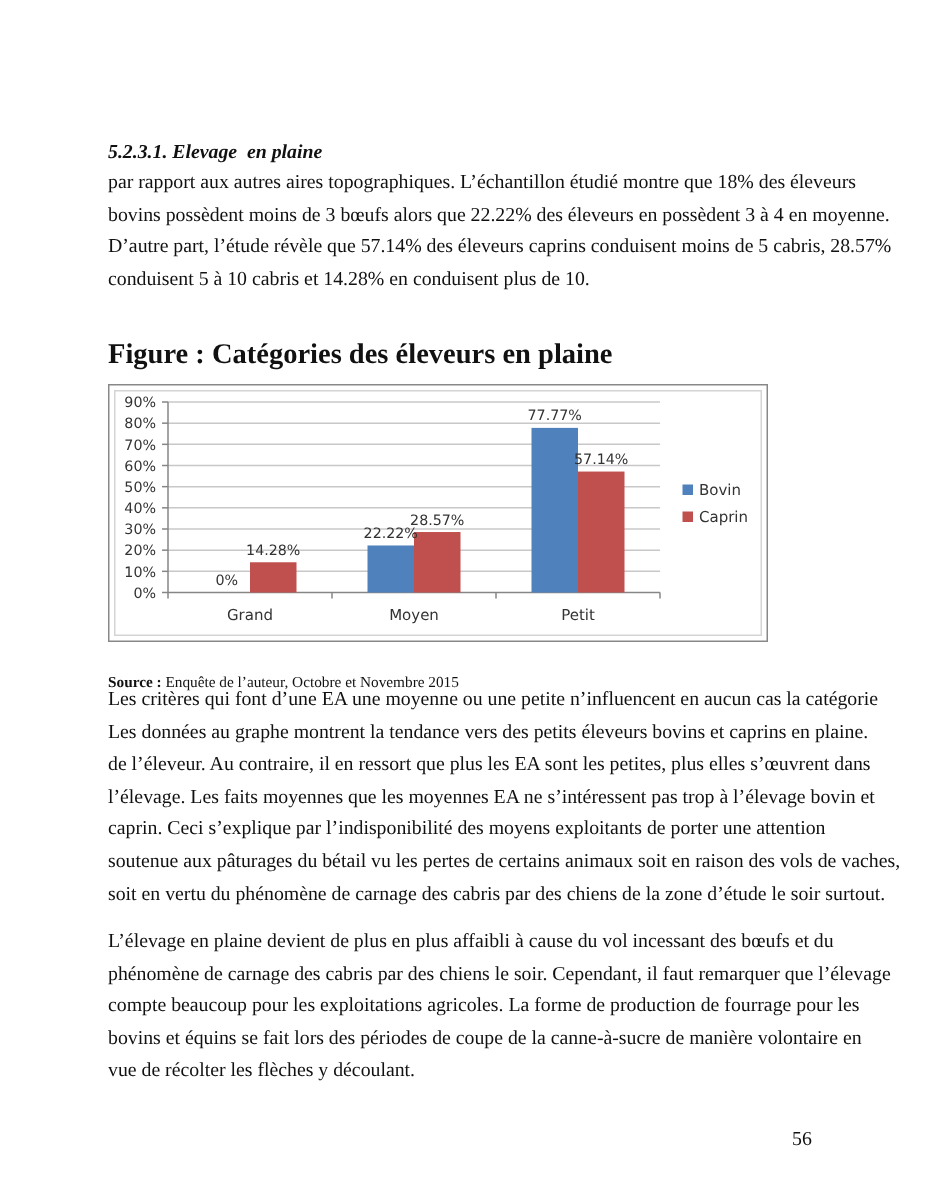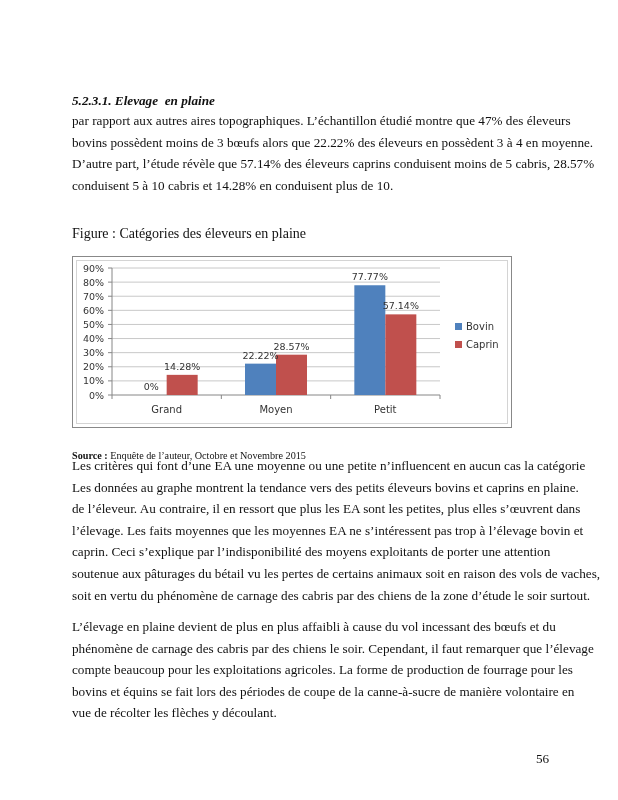--- a/index.html
+++ b/index.html
@@ -5,38 +5,38 @@
   html, body { margin: 0; padding: 0; background: #ffffff; }
   body { width: 618px; height: 800px; position: relative; overflow: hidden;
          font-family: "Liberation Serif", serif; color: #111; }
   .page { position: absolute; left: 0; top: 18px; width: 551px; height: 800px; }
   .heading { position: absolute; left: 72px; top: 75px; font-size: 13.2px;
              font-weight: bold; font-style: italic; white-space: pre; }
   .para { position: absolute; left: 72px; width: 474px; font-size: 13.2px;
           line-height: 21.6px; text-align: justify; }
   .para .line { display: block; text-align: justify; text-align-last: justify; white-space: nowrap; height: 21.6px; }
   .para .line.last { text-align-last: left; }
-  .fig-title { position: absolute; left: 72px; top: 208px; font-size: 14px; font-weight: normal; }
+  .fig-title { position: absolute; left: 72px; top: 208px; font-size: 19px; font-weight: bold; }
   .chart-box { position: absolute; left: 72px; top: 238px; width: 440px; height: 172px;
                border: 1px solid #888; box-sizing: border-box; background: #fff; }
   .chart-inner { position: absolute; left: 3px; top: 3px; right: 3px; bottom: 3px; border: 1px solid #d4d4d4; }
   svg text { font-family: "DejaVu Sans", sans-serif; }
   .source { position: absolute; left: 72px; top: 412px; font-size: 10.2px; margin-top: 20px; }
   .source b { font-weight: bold; }
-  .page-num { position: absolute; left: 528px; top: 733px; font-size: 13.2px; margin-left: 8px; }
+  .page-num { position: absolute; left: 528px; top: 733px; font-size: 13.2px; }
 </style>
 </head>
 <body>
 
 <div class="page">
 
   <div class="heading">5.2.3.1. Elevage  en plaine</div>
 
   <div class="para" id="p1" style="top:92px;">
-      <span class="line">par rapport aux autres aires topographiques. L’échantillon étudié montre que 47% des éleveurs</span>
+      <span class="line">par rapport aux autres aires topographiques. L’échantillon étudié montre que 18% des éleveurs</span>
       <span class="line">bovins possèdent moins de 3 bœufs alors que 22.22% des éleveurs en possèdent 3 à 4 en moyenne.</span>
       <span class="line">D’autre part, l’étude révèle que 57.14% des éleveurs caprins conduisent moins de 5 cabris, 28.57%</span>
       <span class="line last">conduisent 5 à 10 cabris et 14.28% en conduisent plus de 10.</span>
     </div>
 
   <div class="fig-title">Figure : Catégories des éleveurs en plaine</div>
 
   <div class="chart-box">
     <div class="chart-inner"></div>
     <svg id="chart" width="440" height="172" style="position:absolute;left:-1px;top:-1px;">

